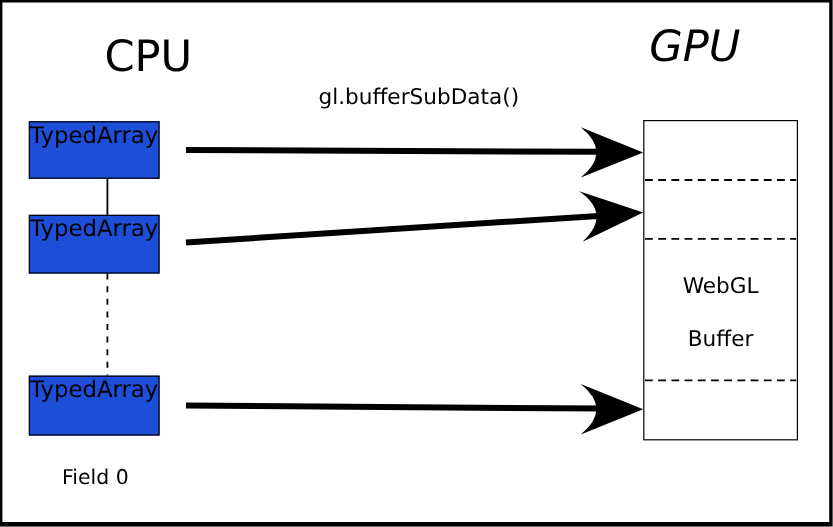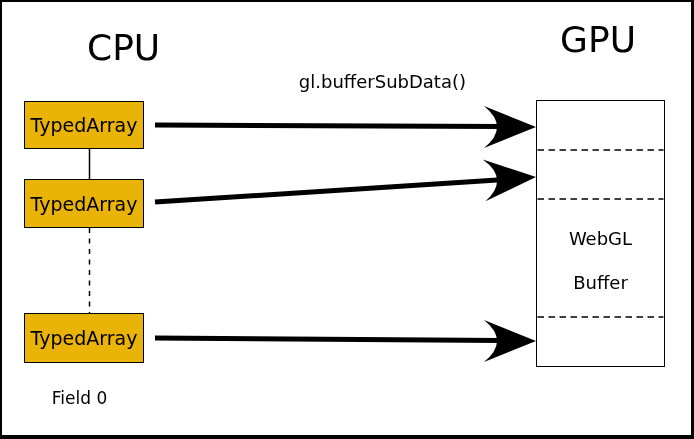--- a/index.html
+++ b/index.html
@@ -22,47 +22,48 @@
   .title {
     position: absolute;
     font-size: 36px;
     line-height: 1;
     color: #000000;
     letter-spacing: 0px;
     white-space: nowrap;
   }
   .title.cpu { left: 49px; top: 28px; margin-left: 36px; }
   .title.gpu {
-    left: 505px; top: 20px; width: 129px;
-    text-align: right;
+    left: 539px; top: 20px; width: 129px;
+    text-align: left;
+    font-style: italic;
   }
   .api-label {
     position: absolute;
     left: 230px; top: 69px; width: 234px;
-    text-align: right;
+    text-align: center;
     font-size: 18px;
     color: #000000;
     white-space: nowrap;
   }
   .connector-layer {
     position: absolute;
     left: 0; top: 0;
     width: 694px; height: 439px;
     pointer-events: none;
   }
   .node {
     position: absolute;
     left: 22px;
-    width: 120px;
+    width: 109px;
     height: 49px;
     box-sizing: border-box;
     border: 1.5px solid #000000;
-    background: #eab308;
+    background: #1d4ed8;
     display: flex;
-    align-items: center;
+    align-items: flex-start;
     justify-content: center;
     font-size: 19px;
     color: #000000;
     white-space: nowrap;
   }
   .node.n1 { top: 99px;  height: 48px; }
   .node.n2 { top: 177px; }
   .node.n3 { top: 311px; height: 50px; }
   .buffer-box {
     position: absolute;

